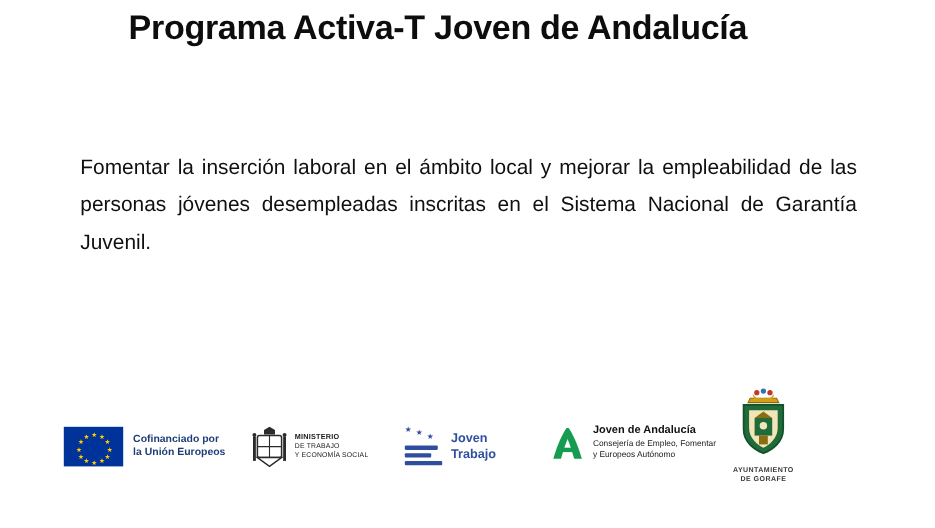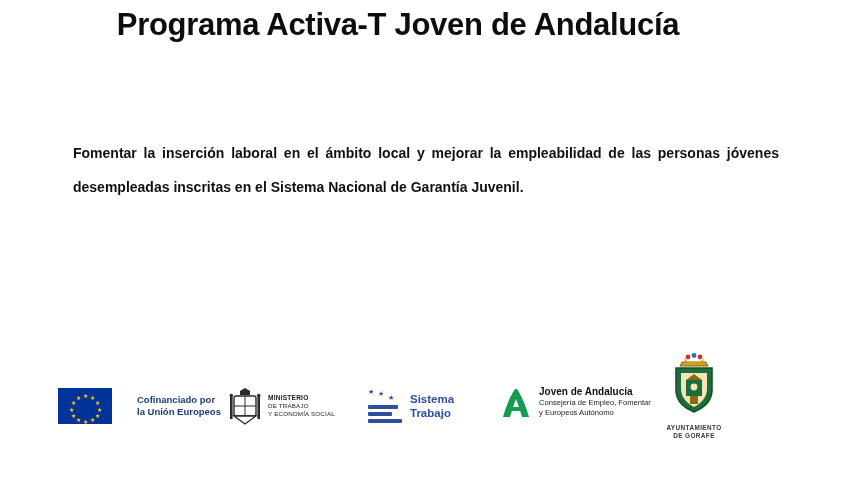--- a/index.html
+++ b/index.html
@@ -31,26 +31,25 @@
     font-weight: bold;
     letter-spacing: -0.3px;
     color: #0d0d0d;
     line-height: 1.2;
   }
   .body-text {
     position: absolute;
     top: 136px;
     left: 73px;
     width: 706px;
-    font-size: 14px;
+    font-size: 19px;
     line-height: 34px;
     text-align: justify;
     text-justify: inter-word;
     color: #101010;
-    font-weight: bold;
   }
   
   .logo-strip {
     position: absolute;
     left: 0;
     top: 350px;
     width: 850px;
     height: 100px;
   }
   .logo {
@@ -68,21 +67,21 @@
     position: relative;
     flex: 0 0 auto;
   }
   .eu-star {
     position: absolute;
     color: #FFCC00;
     font-size: 6px;
     line-height: 6px;
   }
   .eu-text {
-    margin-left: 25px;
+    margin-left: 9px;
     color: #1d3c78;
     font-size: 9.5px;
     font-weight: bold;
     line-height: 12px;
   }
 
   
   .logo-min { left: 228px; top: 36px; }
   .min-crest {
     width: 34px;
@@ -225,21 +224,21 @@
     <div class="logo logo-fe">
       <div class="fe-mark">
         <span class="fe-star" style="left:6px;top:0px;">★</span>
         <span class="fe-star" style="left:16px;top:2px;">★</span>
         <span class="fe-star" style="left:26px;top:6px;">★</span>
         <div class="fe-bar" style="top:17px;width:30px;"></div>
         <div class="fe-bar" style="top:24px;width:24px;"></div>
         <div class="fe-bar" style="top:31px;width:34px;"></div>
       </div>
       <div class="fe-text">
-        <div>Sistema</div>
+        <div>Joven</div>
         <div>Trabajo</div>
       </div>
     </div>
 
     <div class="logo logo-junta">
       <div class="junta-mark">
         <svg width="32" height="34" viewBox="0 0 32 34" xmlns="http://www.w3.org/2000/svg">
           <path d="M15 3 C9 12 5 24 3 31 L10 31 C12 24 14 18 16 13 C18 18 20 24 22 31 L29 31 C27 24 23 12 17 3 Z" fill="#159c51"></path>
           <rect x="10" y="21" width="12" height="4" fill="#159c51"></rect>
         </svg>

